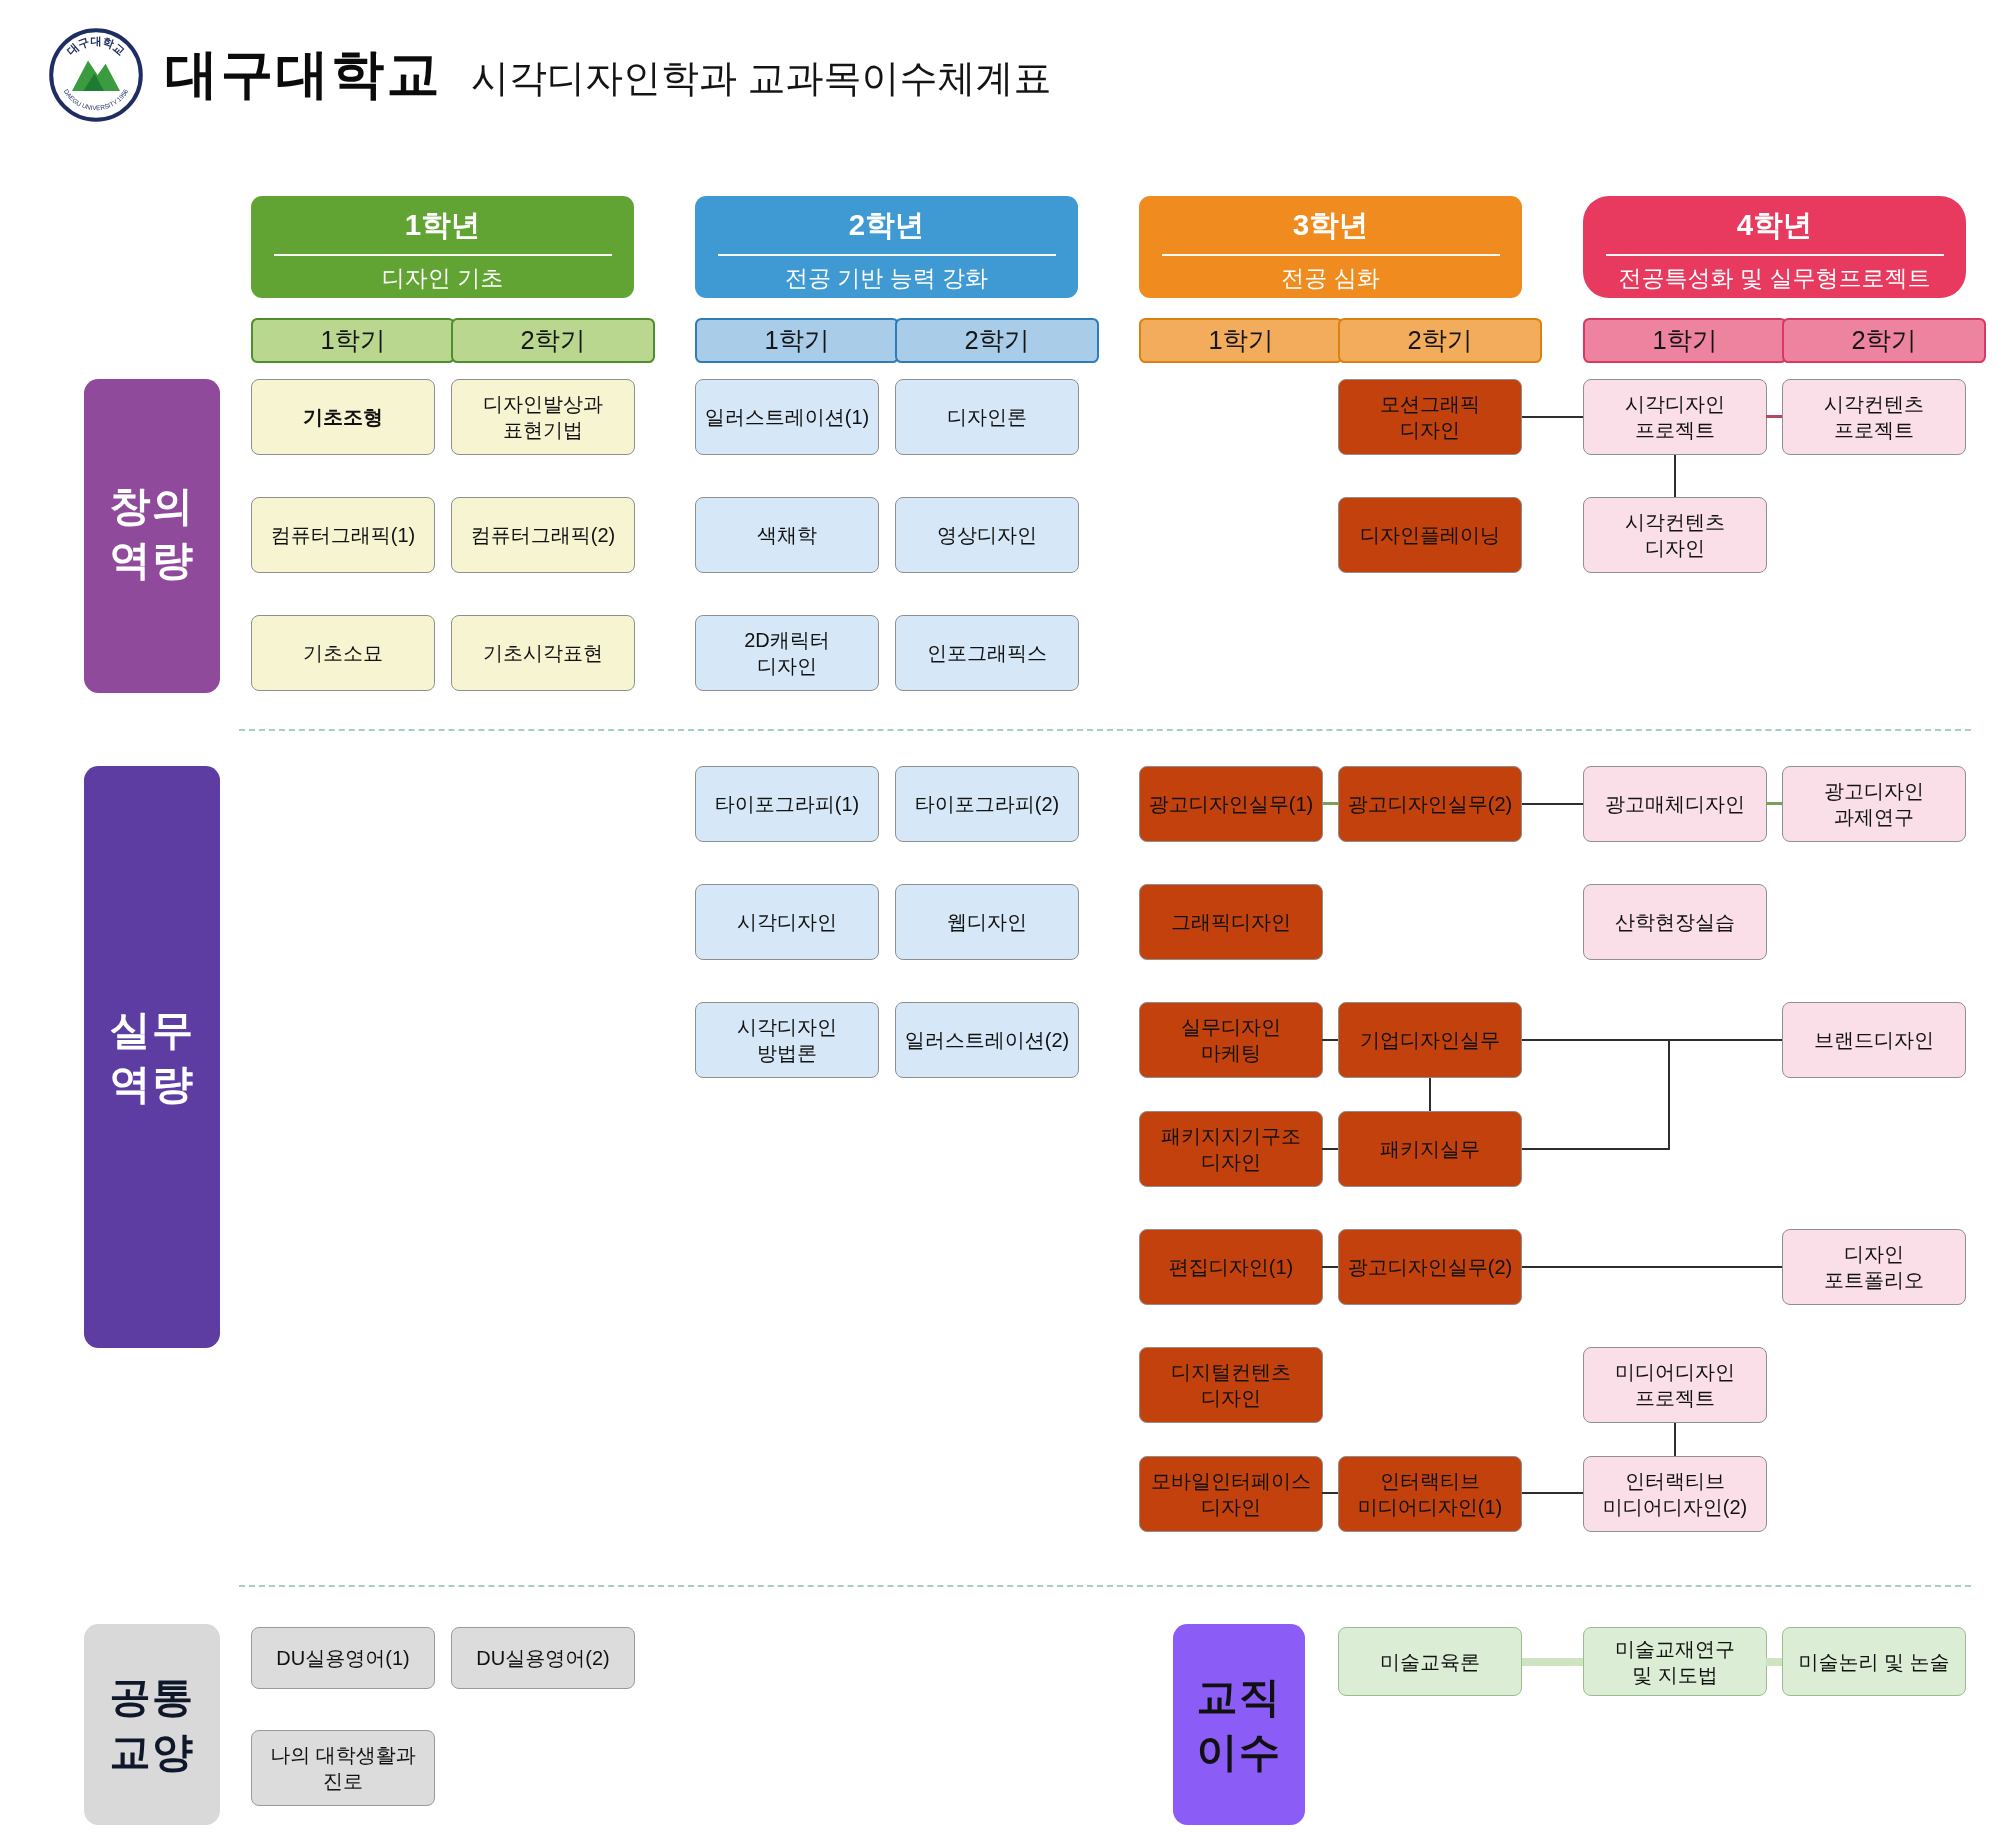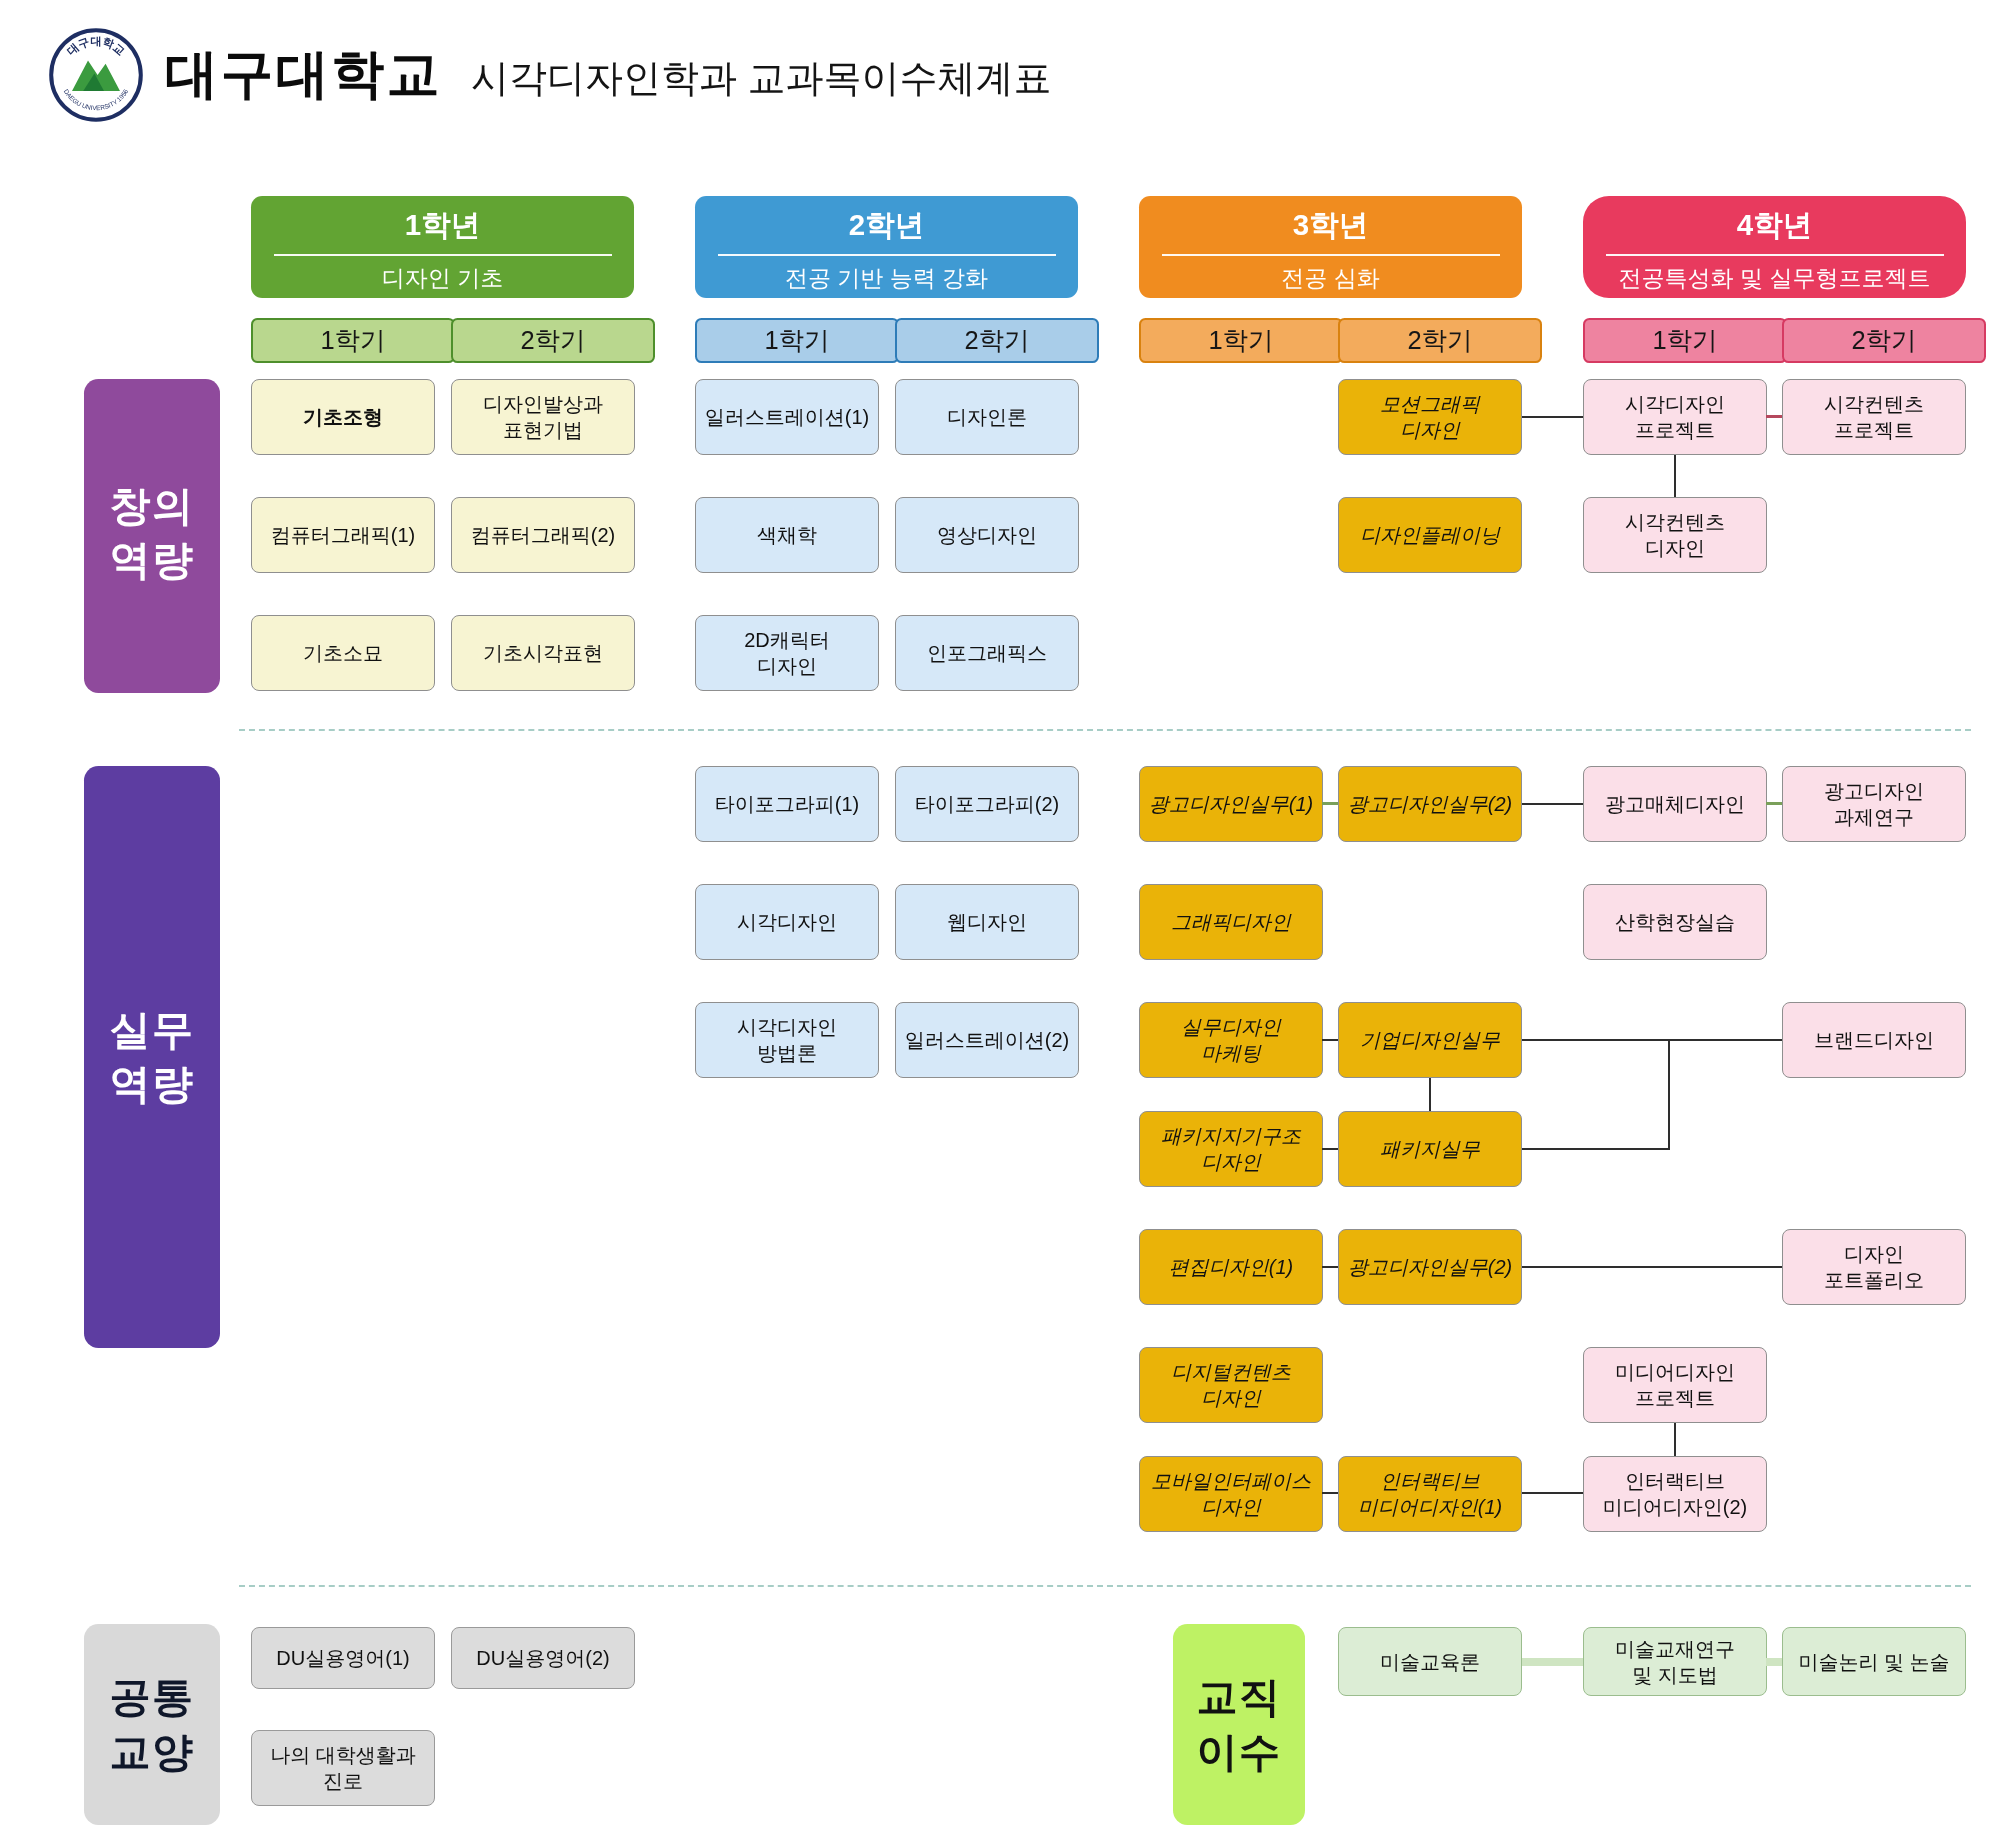--- a/index.html
+++ b/index.html
@@ -26,31 +26,31 @@
   .sem-y2{background:#a9cde9;border-color:#2e7cb8;}
   .sem-y3{background:#f3ab5c;border-color:#d9820f;}
   .sem-y4{background:#ee83a0;border-color:#d63a62;}
 
   
   .rl{position:absolute;width:136px;border-radius:14.4px;display:flex;flex-direction:column;
       align-items:center;justify-content:center;font-size:41px;font-weight:600;line-height:1.32;letter-spacing:1.6px;}
   .rl-creative{background:#8f4a9c;color:#fff;font-family:Liberation Mono, monospace;}
   .rl-practical{background:#5d3da1;color:#fff;}
   .rl-liberal{background:#d9d9d9;color:#0f172a;}
-  .rl-teaching{background:#bef264;color:#111;}
+  .rl-teaching{background:#8b5cf6;color:#111;}
 
   
   .box{position:absolute;width:184px;height:76px;border:1.6px solid #8f8f8f;border-radius:8px;
        display:flex;align-items:center;justify-content:center;text-align:center;
        font-size:20px;line-height:1.3;white-space:pre-line;color:#111;word-break:keep-all;
        padding:1.6px 4.8px;box-sizing:border-box;background:#fff;}
   .bold{font-weight:700;}
   .c-y1{background:#f7f4d2;}
   .c-y2{background:#d6e8f8;}
-  .c-y3{background:#eab308;font-style:italic;}
+  .c-y3{background:#c2410c;}
   .c-y4{background:#fbdfe8;}
   .c-gray{background:#dcdcdc;border-color:#9a9a9a;}
   .c-green{background:#dcedd5;border-color:#9bbd8e;}
 
   
   .hl{position:absolute;height:1.6px;background:#2e2e2e;}
   .vl{position:absolute;width:1.6px;background:#2e2e2e;}
   .hl.green{height:3.2px;background:#7aa05a;}
   .hl.red{height:3.2px;background:#b5485d;}
   .tl{position:absolute;height:8px;background:#cfe5c2;}

